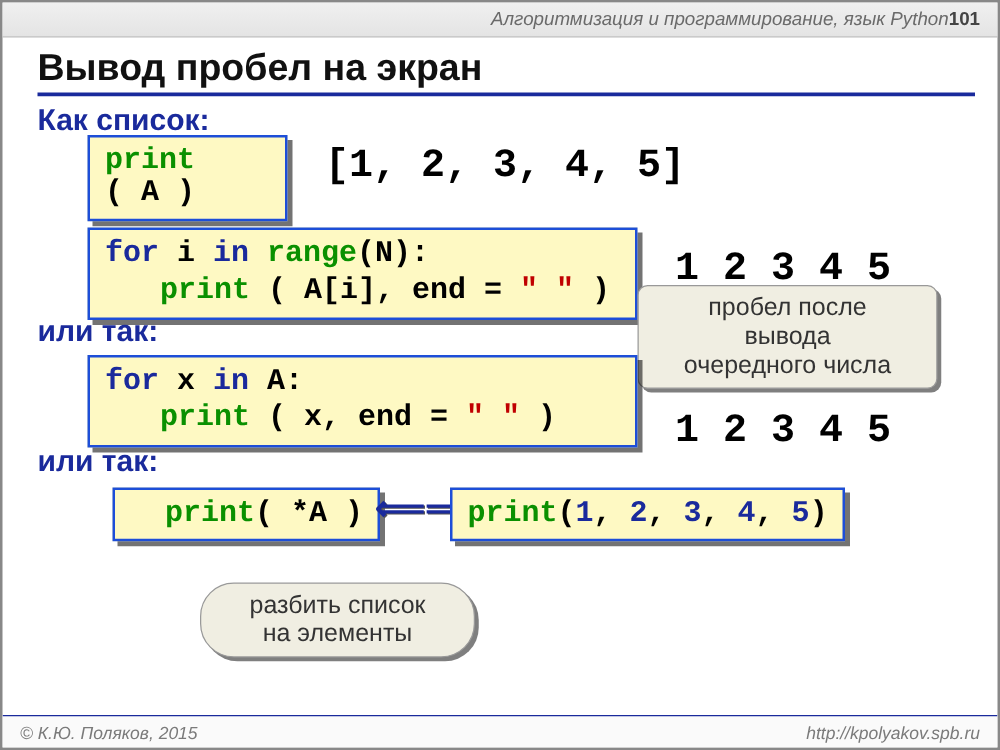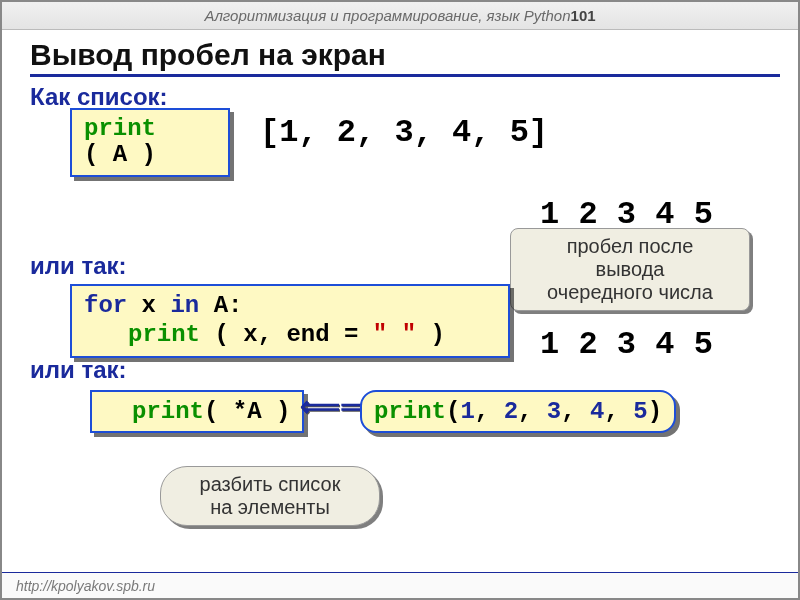--- a/index.html
+++ b/index.html
@@ -7,21 +7,21 @@
     width: 800px; height: 600px;
     font-family: Arial, Helvetica, sans-serif;
     background: #fff;
     position: relative;
     border: 2px solid #888;
   }
   .topbar {
     height: 28px;
     background: linear-gradient(#f0f0f0, #e4e4e4);
     border-bottom: 1px solid #bbb;
-    display: flex; align-items: center; justify-content: center;
+    display: flex; align-items: center; justify-content: flex-end;
     padding: 0 14px;
     font-style: italic; color: #6a6a6a; font-size: 15px;
   }
   .pagenum { font-weight: bold; font-style: normal; color: #444; }
   .content { position: absolute; left: 28px; right: 18px; top: 36px; }
   .title {
     font-size: 30px; font-weight: bold; color: #111;
     border-bottom: 3px solid #1a2a9c;
     padding-bottom: 2px; margin-bottom: 6px;
   }
@@ -83,20 +83,28 @@
 
   <div class="subhead">Как список:</div>
 
   <div class="codebox" style="left:40px; top:70px; width:160px; line-height:1.1;">
     <span class="fn">print</span><br>
     <span>( A )</span>
   </div>
   <div class="output mono" style="left:230px; top:76px;">[1, 2, 3, 4, 5]</div>
 
 
+  <div class="codebox" style="left:40px; top:144px; width:440px; line-height:1.2;">
+    <div>
+      <span class="kw">for</span><span> i </span><span class="kw">in</span><span class="fn"> range</span><span>(N):</span>
+    </div>
+    <div style="padding-left:44px;">
+      <span class="fn">print</span><span> ( A[i], end = </span><span class="str">"</span><span class="str"> </span><span class="str">"</span><span> )</span>
+    </div>
+  </div>
   <div class="output mono" style="left:510px; top:158px;">1 2 3 4 5</div>
 
   <div class="callout" style="left:480px; top:190px; width:240px;">
     <div class="tail tail-up" style="left:40px;"></div>
     <span style="white-space:pre-line;">пробел после
 вывода
 очередного числа</span>
   </div>
 
   <div class="subhead" style="position:absolute; top:210px; left:0;">или так:</div>
@@ -112,26 +120,27 @@
   <div class="output mono" style="left:510px; top:288px;">1 2 3 4 5</div>
 
   <div class="subhead" style="position:absolute; top:314px; left:0;">или так:</div>
 
   <div class="codebox" style="left:60px; top:352px;padding-left:40px;">
     <span class="fn">print</span><span>( *A )</span>
   </div>
 
   <div class="bidir" style="left:270px; top:352px;">⟸⟹</div>
 
-  <div class="codebox" style="left:330px; top:352px;border-radius:16px;">
+  <div class="codebox" style="left:330px; top:352px;">
     <span class="fn">print</span><span>(</span><span class="kw">1</span><span>, </span><span class="kw">2</span><span>, </span><span class="kw">3</span><span>, </span><span class="kw">4</span><span>, </span><span class="kw">5</span><span>)</span>
   </div>
 
   <div class="callout" style="left:130px; top:428px; width:220px;border-radius:27px;">
     <div class="tail tail-up" style="left:24px;"></div>
     <span style="white-space:pre-line;">разбить список
 на элементы</span>
   </div>
 </div>
 
 <div class="botbar">
+  <span>© К.Ю. Поляков, 2015</span>
   <span>http://kpolyakov.spb.ru</span>
 </div>
 
 </body></html>

